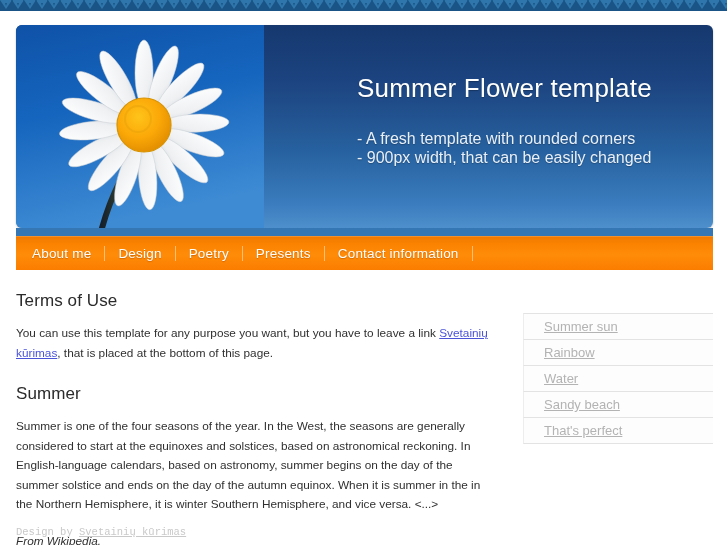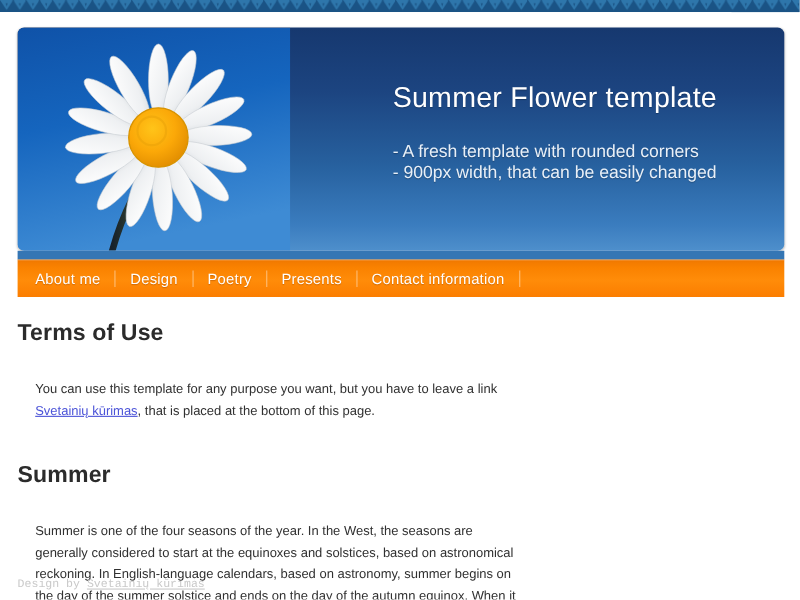--- a/index.html
+++ b/index.html
@@ -134,27 +134,27 @@
   }
   #main-col {
     position: absolute;
     top: 0;
     left: 0;
     width: 477px;
   }
   h2.section-title {
     margin: 0;
     padding: 21px 0 0 0;
-    font-size: 21px;
-    font-weight: bold;
+    font-size: 17px;
+    font-weight: normal;
     color: #2b2b2b;
     letter-spacing: 0.1px;
   }
   p.body-text {
-    margin: 16px;
+    margin: 0;
     padding: 13px 0 0 0;
     font-size: 11.8px;
     line-height: 19.5px;
     color: #303030;
   }
   p.body-text.italic {
     font-style: italic;
     padding-top: 17px;
   }
   a.inline-link {
@@ -300,19 +300,26 @@
 
     <div id="main-col">
       <h2 class="section-title">Terms of Use</h2>
       <p class="body-text"><span>You can use this template for any purpose you want, but you have to leave a link </span><a class="inline-link" href="#">Svetainių kūrimas</a><span>, that is placed at the bottom of this page.</span></p>
 
       <h2 class="section-title">Summer</h2>
       <p class="body-text">Summer is one of the four seasons of the year. In the West, the seasons are generally considered to start at the equinoxes and solstices, based on astronomical reckoning. In English-language calendars, based on astronomy, summer begins on the day of the summer solstice and ends on the day of the autumn equinox. When it is summer in the in the Northern Hemisphere, it is winter Southern Hemisphere, and vice versa. &lt;...&gt;</p>
       <p class="body-text italic">From Wikipedia.</p>
     </div>
 
+    <div id="sidebar">
+      <a class="sidebar-item" href="#">Summer sun</a>
+      <a class="sidebar-item" href="#">Rainbow</a>
+      <a class="sidebar-item" href="#">Water</a>
+      <a class="sidebar-item" href="#">Sandy beach</a>
+      <a class="sidebar-item" href="#">That's perfect</a>
+    </div>
   </div>
 
   <div id="footer">
     <span>Design by </span><a href="#">Svetainių kūrimas</a>
   </div>
 
 </div>
 
 </body></html>

